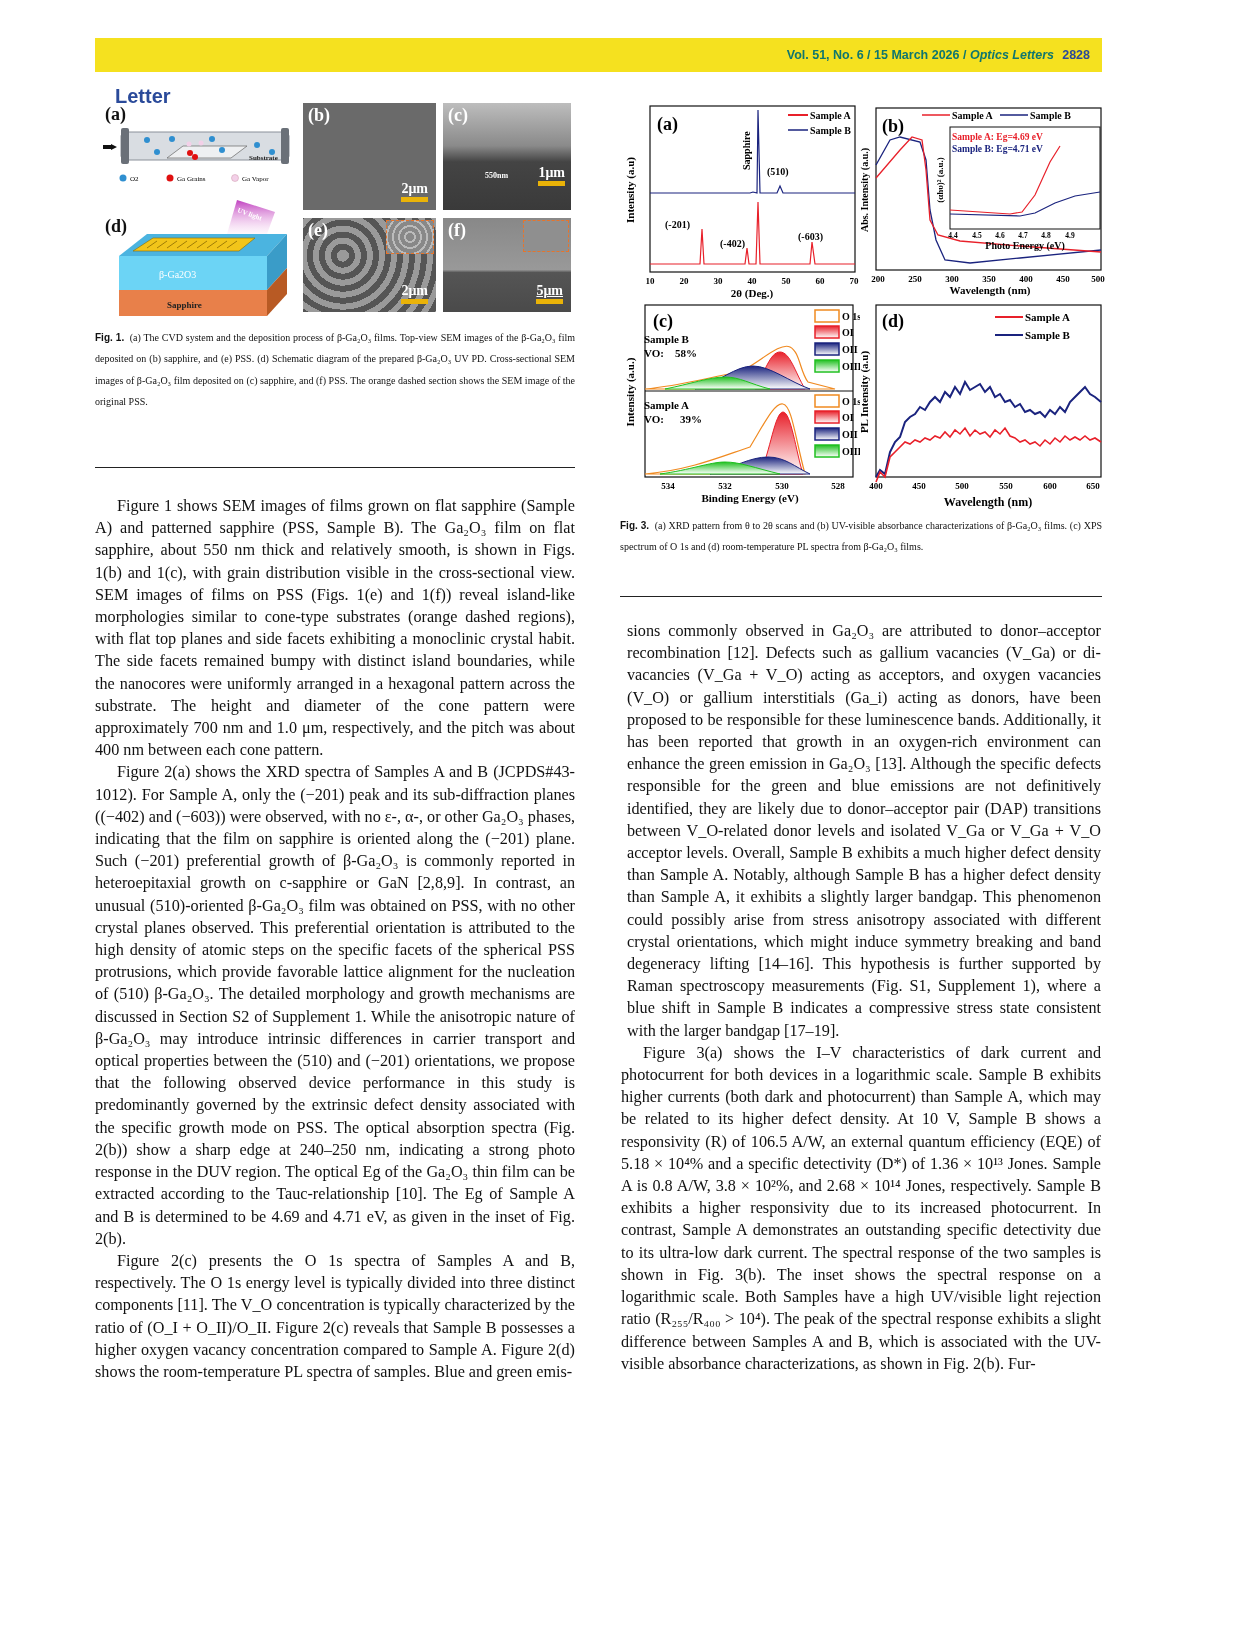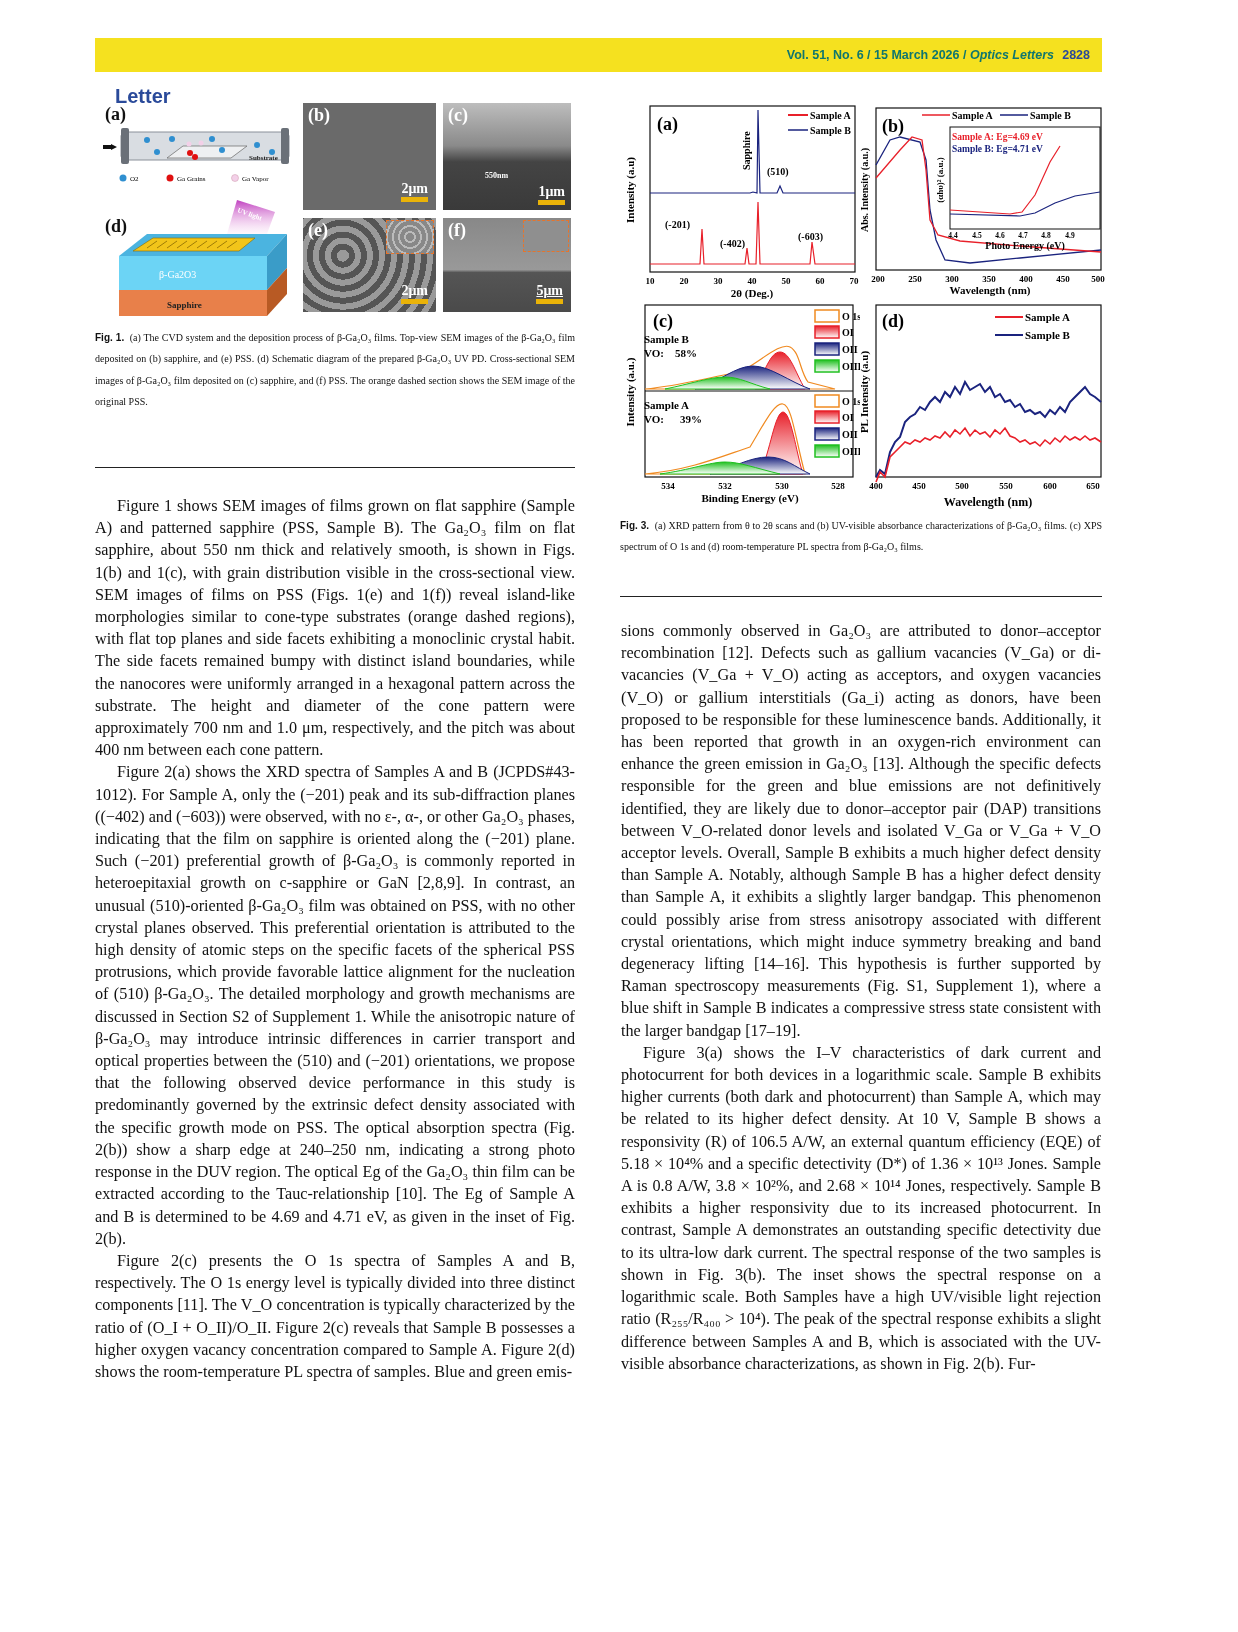--- a/index.html
+++ b/index.html
@@ -4,21 +4,21 @@
 <style>
   html,body{margin:0;padding:0;background:#fff;}
   body{width:1238px;height:1632px;position:relative;overflow:hidden;font-family:"Liberation Serif","DejaVu Serif",serif;color:#111;}
   .hdr{position:absolute;left:95px;top:38px;width:1007px;height:34px;background:#f5e11f;}
   .hdr .t{position:absolute;left:20px;top:5px;font-family:"Liberation Sans",sans-serif;font-weight:bold;font-size:20px;color:#2a4a9a;margin-top:42px;}
   .hdr .r{position:absolute;right:48px;top:10px;font-family:"Liberation Sans",sans-serif;font-weight:bold;font-size:12.5px;color:#0f766e;}
   .hdr .r i{font-style:italic;}
   .hdr .pg{position:absolute;right:12px;top:10px;font-family:"Liberation Sans",sans-serif;font-weight:bold;font-size:12.5px;color:#2a4a9a;}
   .col{position:absolute;width:480px;font-size:16.2px;line-height:22.2px;text-align:justify;font-family:Liberation Serif, serif;}
   .col p{margin:0;text-indent:22px;}
-  .col p.noind{text-indent:0;}
+  .col p.noind{text-indent:0;margin-left:6px;}
   .cap{position:absolute;font-size:10px;line-height:21.3px;text-align:justify;}
   .cap b{font-family:"Liberation Sans",sans-serif;}
   .rule{position:absolute;height:1px;background:#222;}
   .panel{position:absolute;overflow:hidden;}
   .plabel{position:absolute;font-family:"Liberation Serif",serif;font-weight:bold;font-size:18px;color:#111;}
   .sem{background:#5a5a5a;}
   .scale{position:absolute;font-family:"Liberation Serif",serif;font-weight:bold;font-size:14px;color:#fff;border-bottom:5px solid #eab308;}
   svg text{font-family:"Liberation Serif",serif;}
 </style>
 </head>
@@ -96,21 +96,21 @@
   </div>
 
   <div class="panel sem" style="left:303px;top:103px;width:133px;height:107px;background:#6a6a6a;">
     <span class="plabel" style="left:5px;top:2px;color:#fff;">(b)</span>
     <span class="scale" style="right:8px;bottom:8px;">2μm</span>
   </div>
 
   <div class="panel sem" style="left:443px;top:103px;width:128px;height:107px;background:linear-gradient(#bdbdbd 0%,#8a8a8a 40%,#444 55%,#3a3a3a 100%);">
     <span class="plabel" style="left:5px;top:2px;color:#fff;">(c)</span>
     <span style="position:absolute;left:42px;top:48px;font-size:8px;color:#fff;font-weight:bold;margin-top:20px;">550nm</span>
-    <span class="scale" style="right:6px;bottom:5px;">1μm</span>
+    <span class="scale" style="right:6px;bottom:24px;">1μm</span>
   </div>
 
   <div class="panel sem" style="left:303px;top:218px;width:133px;height:94px;background:repeating-radial-gradient(circle at 30% 40%,#9a9a9a 0 6px,#555 6px 12px);">
     <span class="plabel" style="left:5px;top:2px;color:#fff;">(e)</span>
     <div style="position:absolute;right:2px;top:2px;width:46px;height:32px;border:1.5px dashed #e8742a;background:repeating-radial-gradient(circle,#888 0 4px,#bbb 4px 6px);"></div>
     <span class="scale" style="right:8px;bottom:8px;">2μm</span>
   </div>
 
   <div class="panel sem" style="left:443px;top:218px;width:128px;height:94px;background:linear-gradient(#888 0%,#999 55%,#555 58%,#4a4a4a 100%);">
     <span class="plabel" style="left:5px;top:2px;color:#fff;">(f)</span>

